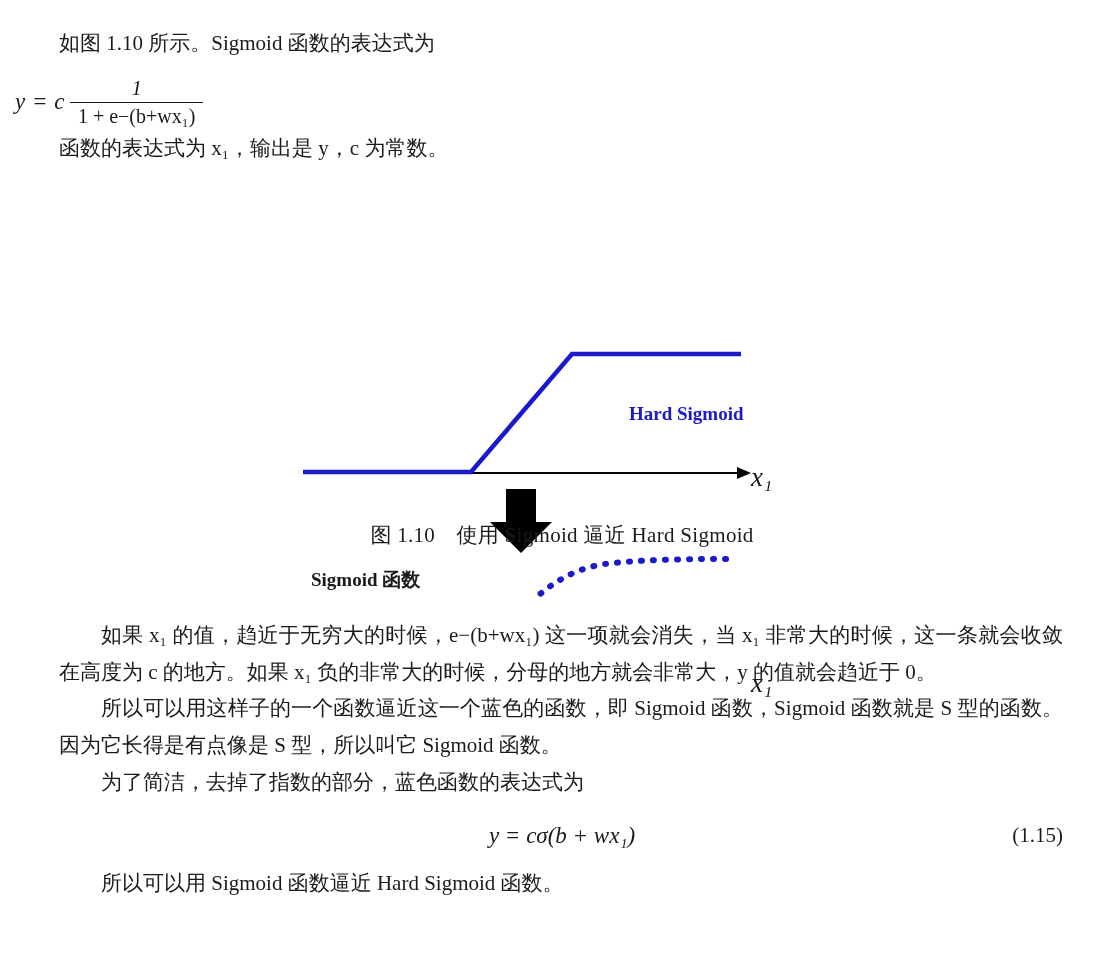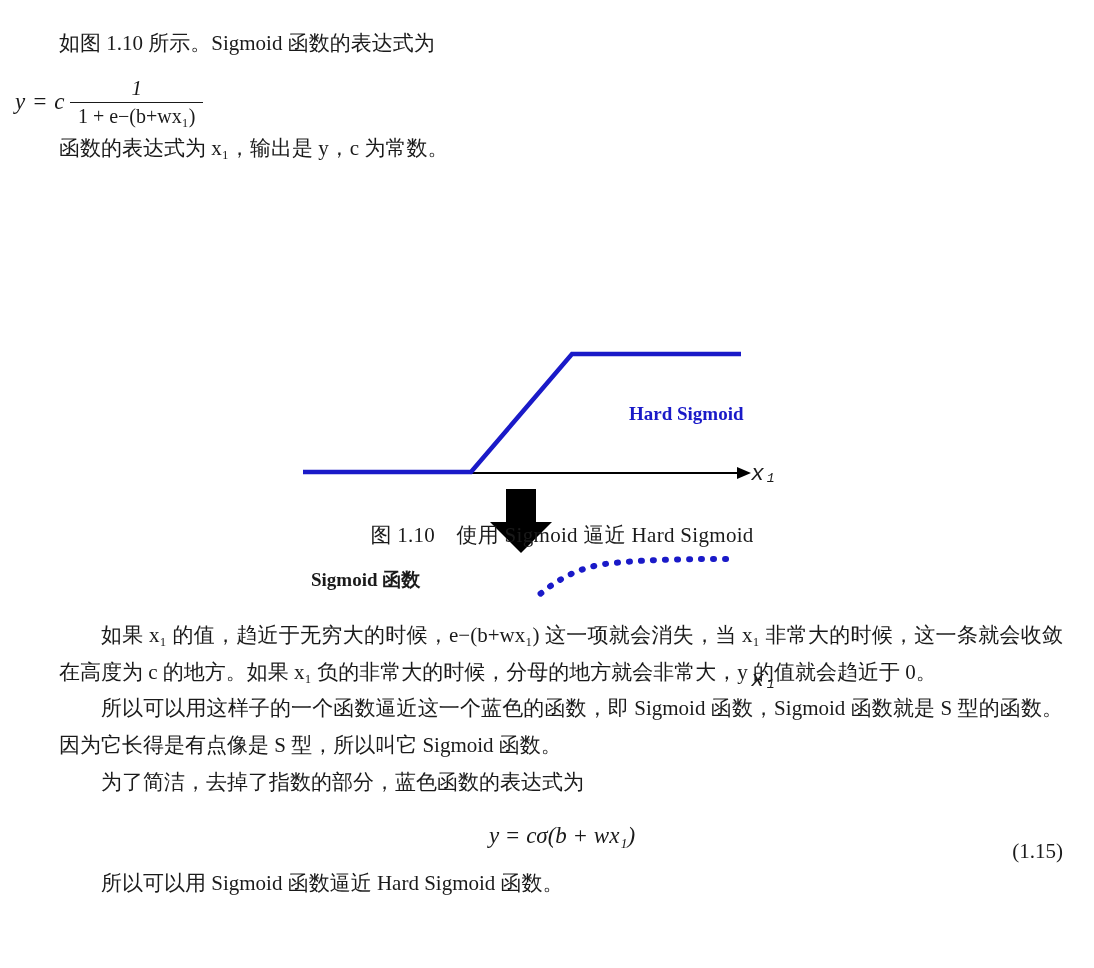--- a/index.html
+++ b/index.html
@@ -101,37 +101,37 @@
     left: 296px;
     top: 390px;
     color: #1a1a1a;
     font-weight: bold;
     font-size: 19px;
     font-family: "Liberation Serif", serif;
   }
   .axis-lbl {
     position: absolute;
     font-style: italic;
-    font-size: 22px;
-    font-family: Liberation Mono, monospace;
+    font-size: 27px;
+    font-family: Liberation Serif, serif;
   }
   .axis-lbl-1 { left: 736px; top: 285px; }
   .axis-lbl-2 { left: 736px; top: 491px; }
 
   
   .eq-numbered {
     position: relative;
     margin: 22px 0 16px 0;
     font-size: 23px;
     text-align: center;
   }
   .eq-numbered .eqnum {
     position: absolute;
     right: 46px;
-    top: 16px;
+    top: 0;
     font-style: normal;
     font-size: 21px;
   }
   .watermark {
     position: absolute;
     right: 44px;
     bottom: 14px;
     font-size: 20px;
     color: #9b9b9b;
     font-family: "Liberation Sans", sans-serif;

